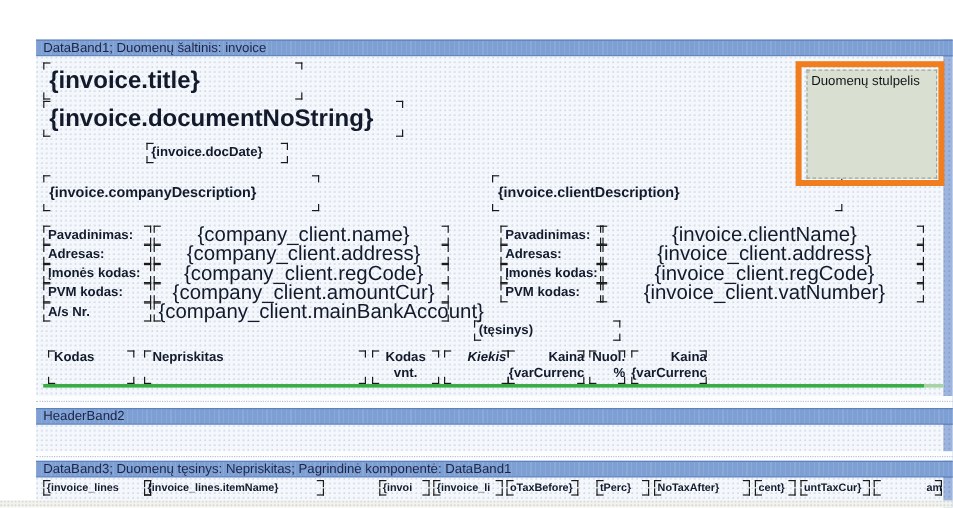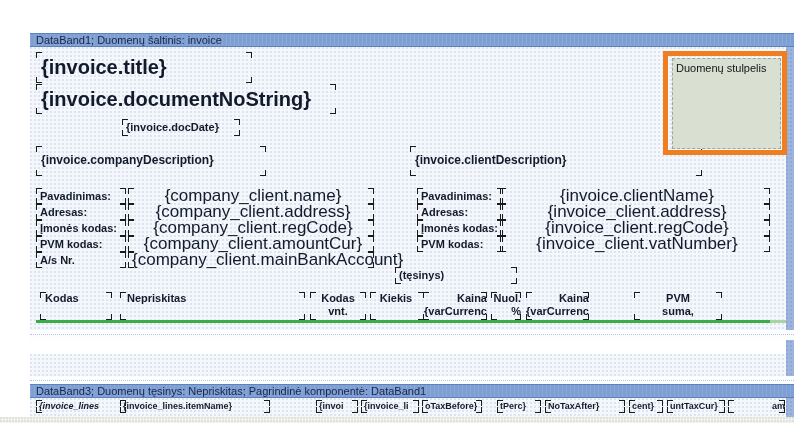--- a/index.html
+++ b/index.html
@@ -131,58 +131,55 @@
     <span class="l2"></span>
   </div>
   <div class="fld sel th" style="left:120px; top:292px; width:185px; height:28px; text-align:left; padding-left:7px;">
     <span class="l1">Nepriskitas</span>
     <span class="l2"></span>
   </div>
   <div class="fld sel th" style="left:310px; top:292px; width:56px;  height:28px; text-align:center;">
     <span class="l1">Kodas</span>
     <span class="l2">vnt.</span>
   </div>
-  <div class="fld sel th" style="left:370px; top:292px; width:54px;  height:28px; text-align:center; padding-right:2px;">
+  <div class="fld sel th" style="left:370px; top:292px; width:54px;  height:28px; text-align:right; padding-right:2px;font-style:italic;">
     <span class="l1">Kiekis</span>
     <span class="l2"></span>
   </div>
   <div class="fld sel th" style="left:423px; top:292px; width:64px;  height:28px; text-align:right;">
     <span class="l1">Kaina</span>
     <span class="l2">{varCurrenc</span>
   </div>
   <div class="fld sel th" style="left:491px; top:292px; width:30px;  height:28px; text-align:right;">
     <span class="l1">Nuol.</span>
     <span class="l2">%</span>
   </div>
   <div class="fld sel th" style="left:526px; top:292px; width:63px;  height:28px; text-align:right;">
     <span class="l1">Kaina</span>
     <span class="l2">{varCurrenc</span>
   </div>
-  <div class="fld sel th" style="left:634px; top:292px; width:88px;  height:28px; text-align:center;">
-    <span class="l1">PVM</span>
-    <span class="l2">suma,</span>
-  </div>
 
   <div class="green-line" style="left:36px; width:734px;"></div>
   <div class="green-tail" style="left:770px; width:16px;"></div>
 
   <div class="gap" style="top:330px; height:10px;">
     <div class="dotline"></div>
   </div>
 
+  <div class="band-header" style="top:340px;">HeaderBand2</div>
   <div class="content" style="top:354px; height:22px;"></div>
 
   <div class="gap" style="top:376px; height:8px;">
     <div class="dotline"></div>
   </div>
 
   <div class="band-header" style="top:384px;">DataBand3; Duomenų tęsinys: Nepriskitas; Pagrindinė komponentė: DataBand1</div>
   <div class="content" style="top:398px; height:19px;"></div>
 
-  <div class="fld sel xs" style="left:36px;  top:400px; width:90px;  height:13px;font-style:italic;">{invoice_lines</div>
+  <div class="fld sel xs" style="left:36px;  top:400px; width:90px;  height:13px;">{invoice_lines</div>
   <div class="fld sel xs" style="left:120px; top:400px; width:150px; height:13px;">{invoice_lines.itemName}</div>
   <div class="fld sel xs" style="left:316px; top:400px; width:42px;  height:13px;">{invoi</div>
   <div class="fld sel xs" style="left:361px; top:400px; width:58px;  height:13px;">{invoice_li</div>
   <div class="fld sel xs" style="left:422px; top:400px; width:60px;  height:13px;">oTaxBefore}</div>
   <div class="fld sel xs" style="left:497px; top:400px; width:44px;  height:13px;">tPerc}</div>
   <div class="fld sel xs" style="left:545px; top:400px; width:80px;  height:13px;">NoTaxAfter}</div>
   <div class="fld sel xs" style="left:629px; top:400px; width:34px;  height:13px;">cent}</div>
   <div class="fld sel xs" style="left:667px; top:400px; width:58px;  height:13px;">untTaxCur}</div>
   <div class="fld sel xs" style="left:728px; top:400px; width:57px;  height:13px;padding-left:44px;">amountCur}</div>
 

